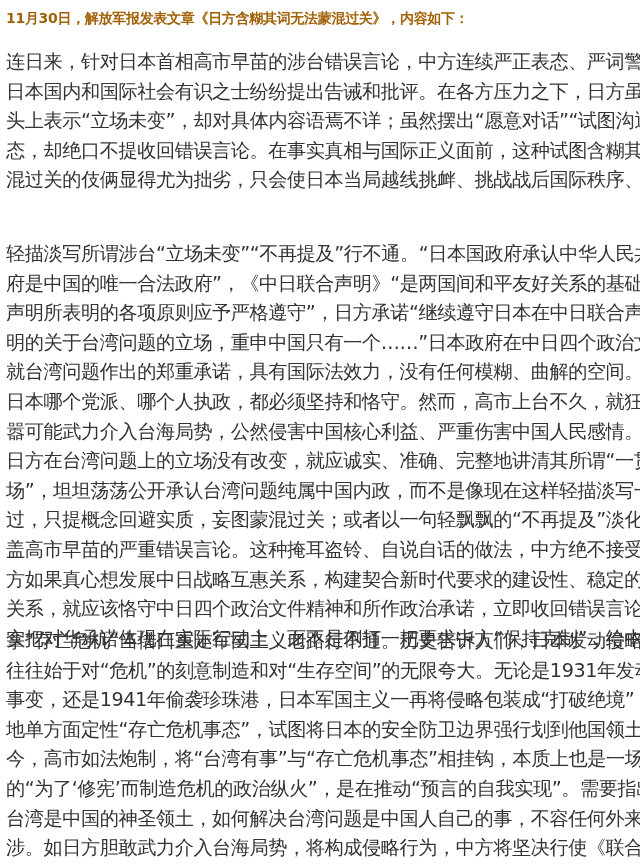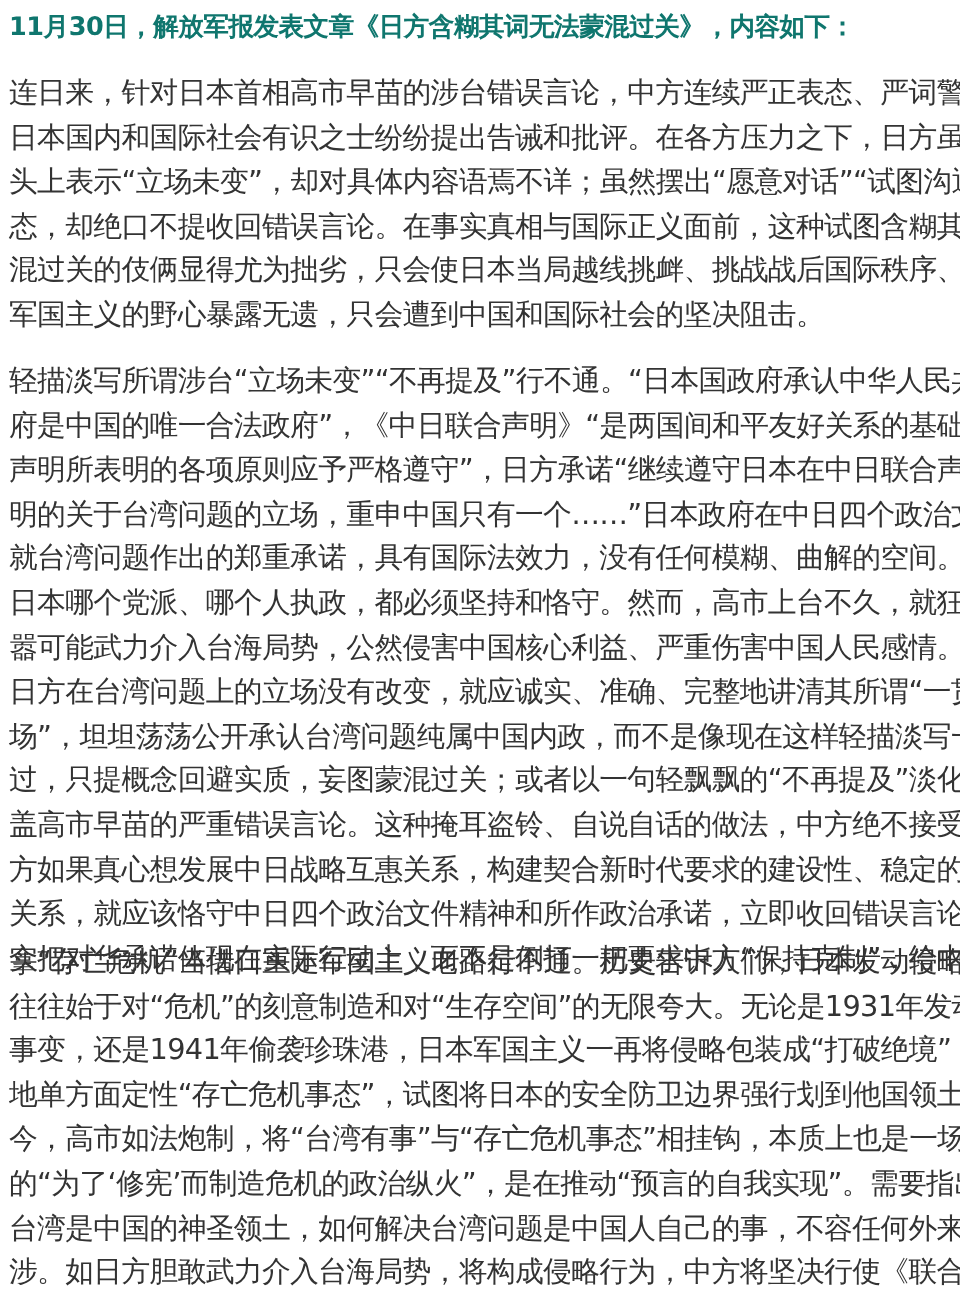--- a/index.html
+++ b/index.html
@@ -1,35 +1,34 @@
 <!DOCTYPE html>
 <html><head>
 <meta charset="utf-8">
 <style>
   html, body { margin: 0; padding: 0; background: #ffffff; }
   body { width: 640px; height: 868px; overflow: hidden; position: relative;
          font-family: "DejaVu Sans", "Liberation Sans", sans-serif; color: #333333; }
-  .title { position: absolute; left: 6px; top: 4px; width: 630px; font-size: 17px; font-weight: bold;
-           color: #0f766e; line-height: 28px; white-space: nowrap; letter-spacing: -0.3px; }
+  .title { position: absolute; left: 6px; top: 4px; width: 630px; font-size: 14px; font-weight: bold;
+           color: #a16207; line-height: 28px; white-space: nowrap; letter-spacing: -0.3px; }
   .para { position: absolute; left: 6px; width: 632px; }
   .line { display: block; height: 29.6px; line-height: 29.6px; font-size: 19.2px; white-space: nowrap;
           letter-spacing: -0.45px; color: #333333; }
 </style>
 </head>
 <body>
 
 <div class="title">11月30日，解放军报发表文章《日方含糊其词无法蒙混过关》，内容如下：</div>
 
 <div class="para" style="top:47px;">
   <span class="line">连日来，针对日本首相高市早苗的涉台错误言论，中方连续严正表态、严词警告，</span>
   <span class="line">日本国内和国际社会有识之士纷纷提出告诫和批评。在各方压力之下，日方虽然口</span>
   <span class="line">头上表示“立场未变”，却对具体内容语焉不详；虽然摆出“愿意对话”“试图沟通”的姿</span>
   <span class="line">态，却绝口不提收回错误言论。在事实真相与国际正义面前，这种试图含糊其词蒙</span>
   <span class="line">混过关的伎俩显得尤为拙劣，只会使日本当局越线挑衅、挑战战后国际秩序、复活</span>
-  <span class="line">军国主义的野心暴露无遗，只会遭到中国和国际社会的坚决阻击。</span>
 </div>
 
 <div class="para" style="top:239px;">
   <span class="line">轻描淡写所谓涉台“立场未变”“不再提及”行不通。“日本国政府承认中华人民共和国政</span>
   <span class="line">府是中国的唯一合法政府”，《中日联合声明》“是两国间和平友好关系的基础，联合</span>
   <span class="line">声明所表明的各项原则应予严格遵守”，日方承诺“继续遵守日本在中日联合声明中表</span>
   <span class="line">明的关于台湾问题的立场，重申中国只有一个……”日本政府在中日四个政治文件中</span>
   <span class="line">就台湾问题作出的郑重承诺，具有国际法效力，没有任何模糊、曲解的空间。无论</span>
   <span class="line">日本哪个党派、哪个人执政，都必须坚持和恪守。然而，高市上台不久，就狂妄叫</span>
   <span class="line">嚣可能武力介入台海局势，公然侵害中国核心利益、严重伤害中国人民感情。如果</span>

